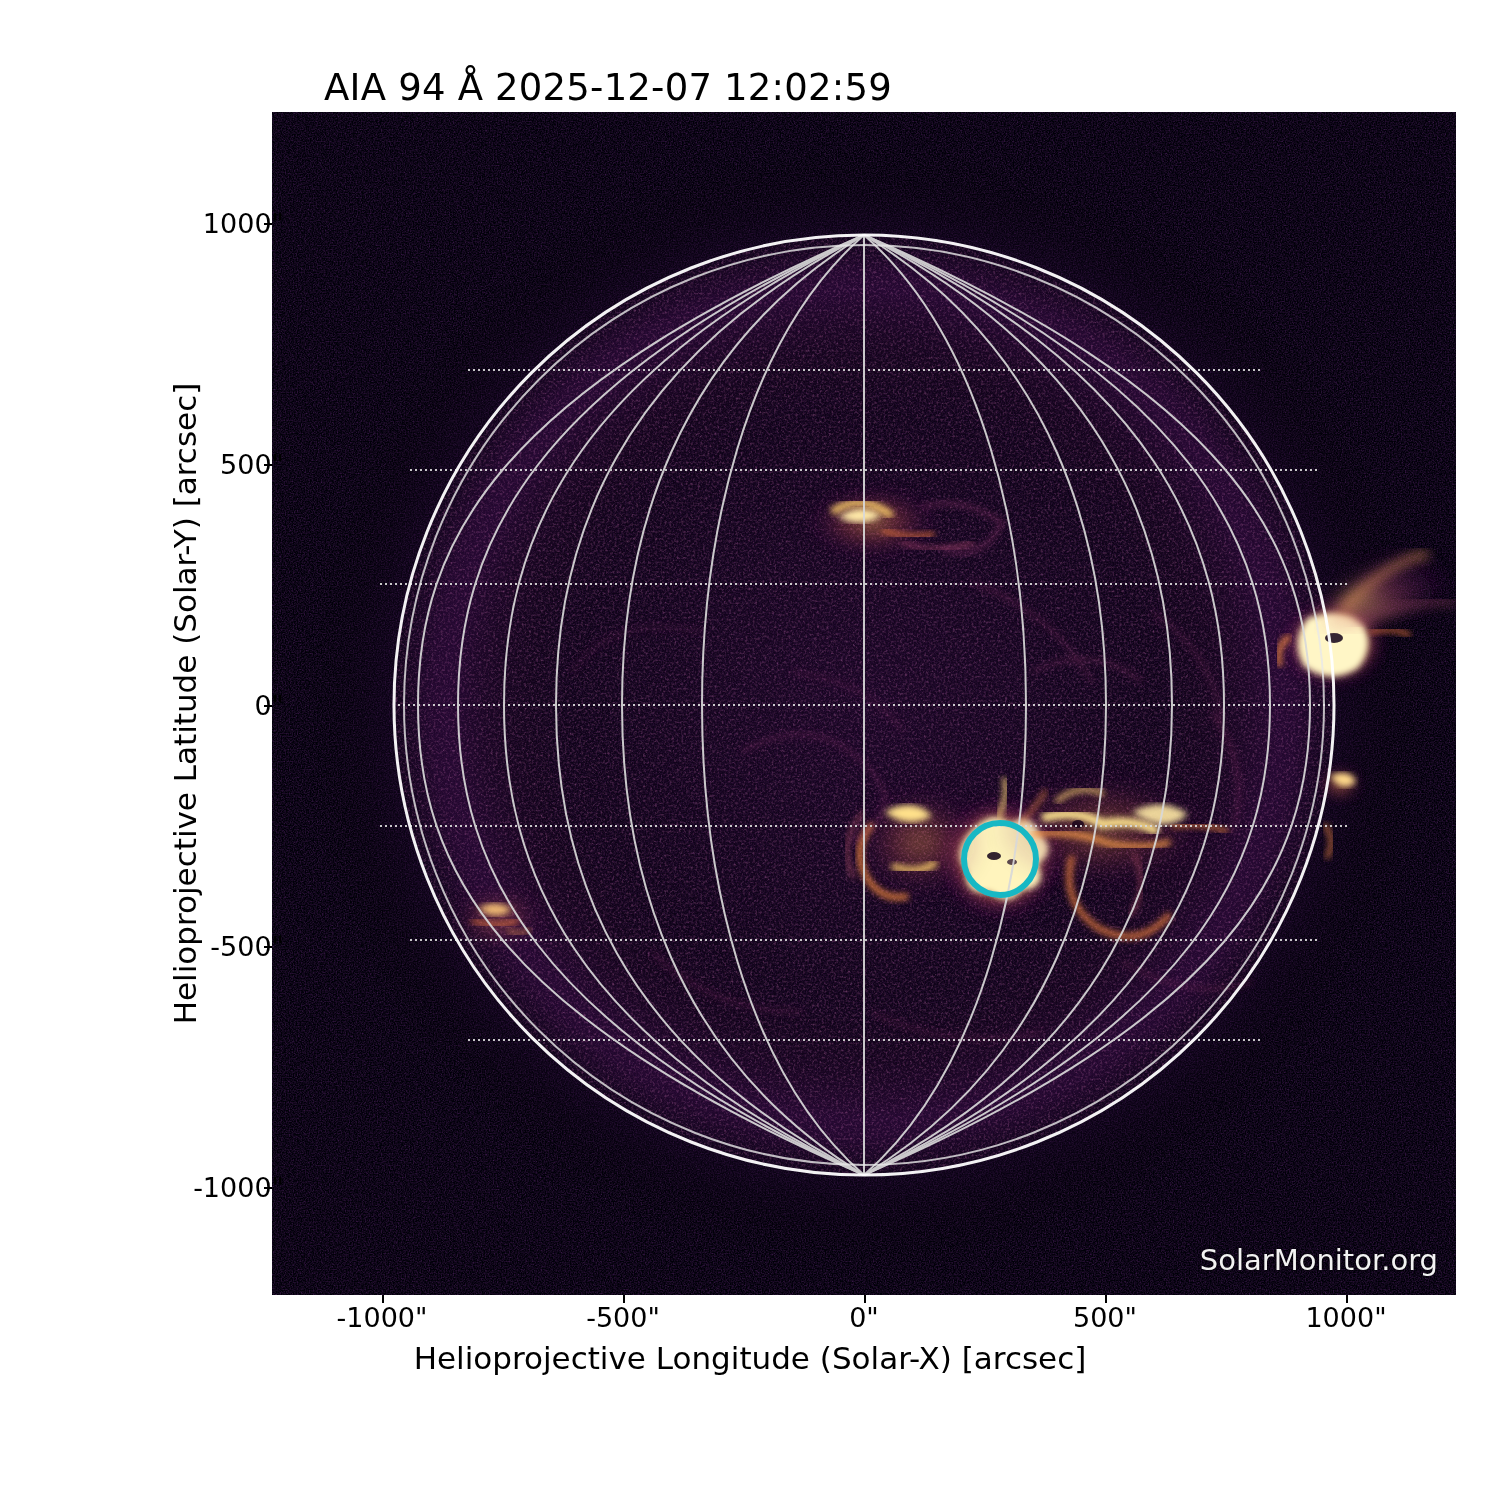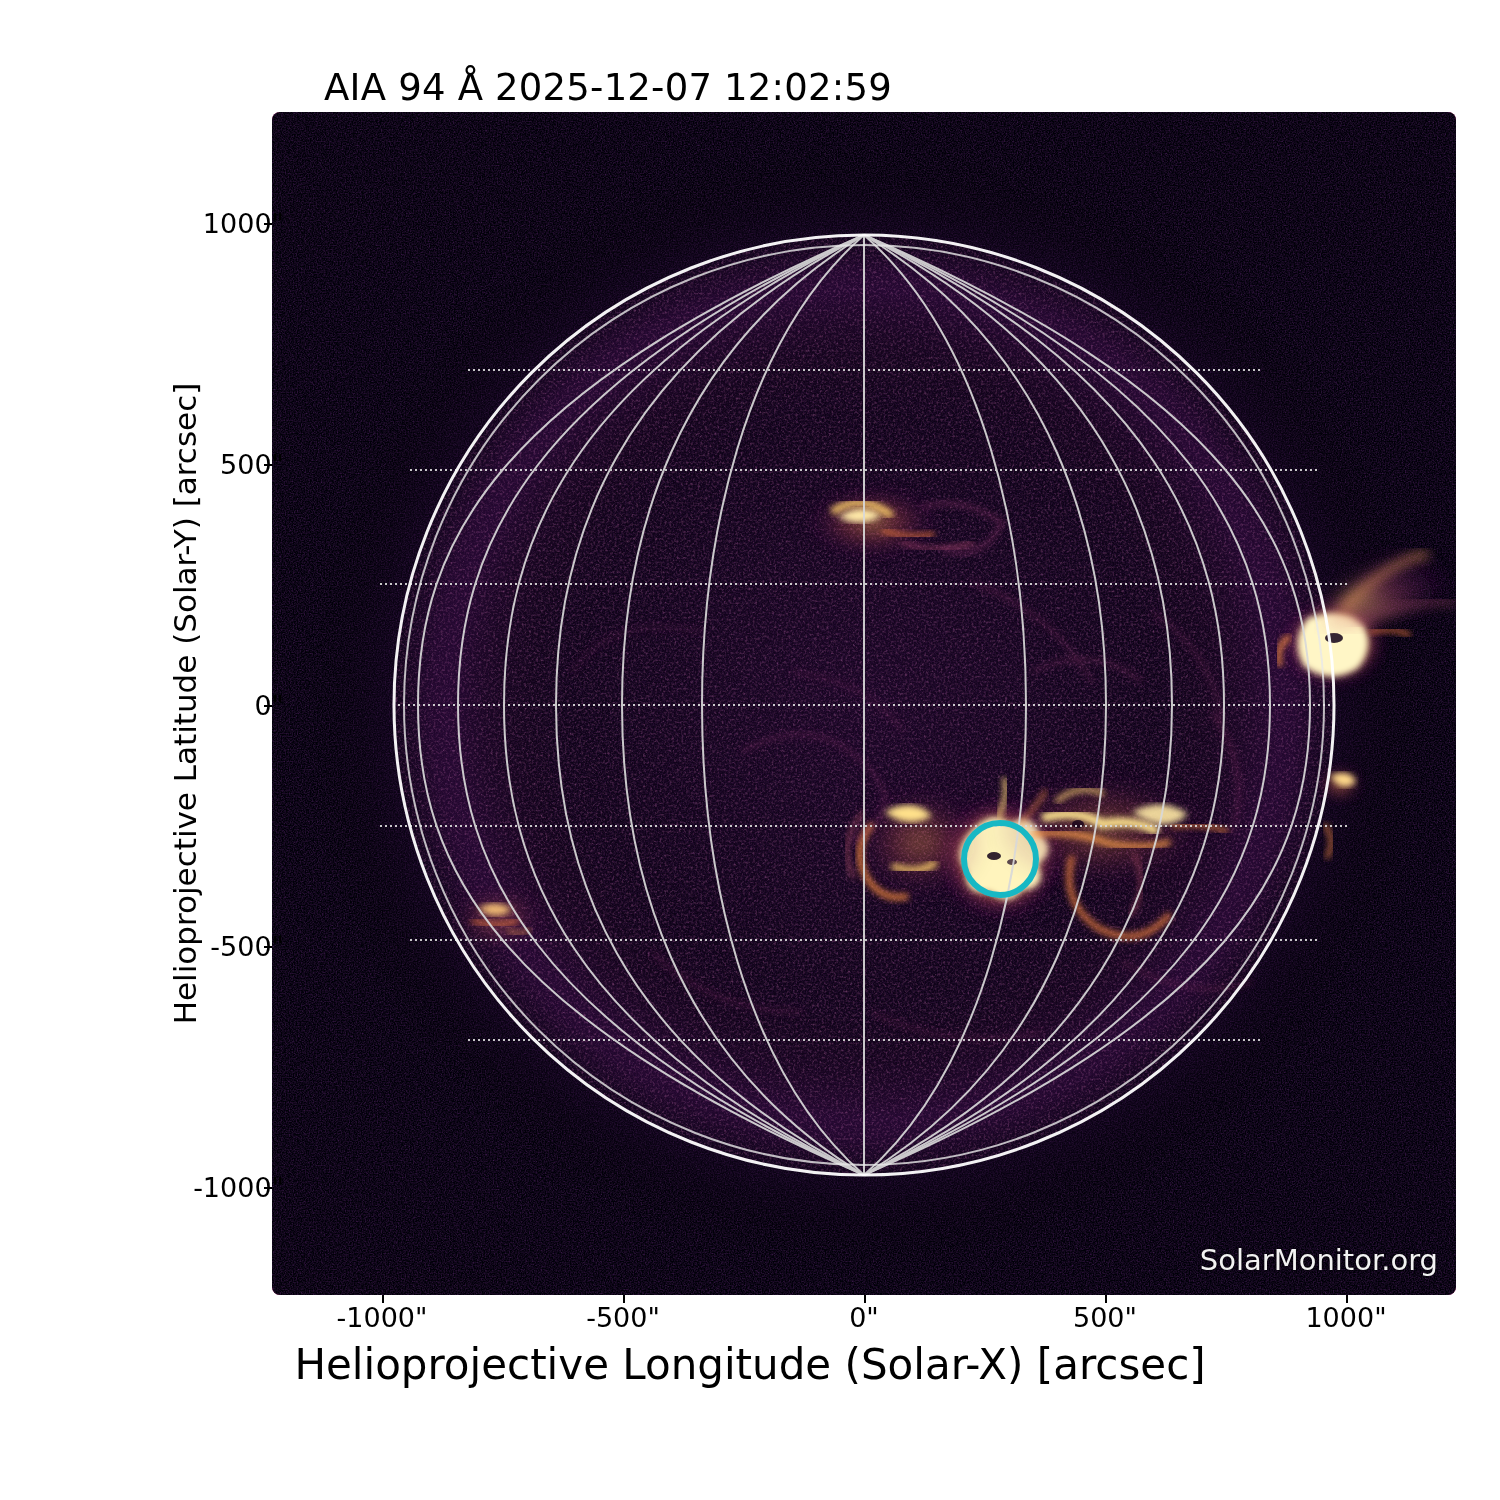--- a/index.html
+++ b/index.html
@@ -9,21 +9,21 @@
 
   
   #title{
     position:absolute;left:0;top:66px;width:1216px;text-align:center;
     font-size:37px;letter-spacing:.2px;color:#000;white-space:pre;
   }
 
   
   #plot{
     position:absolute;left:272px;top:112px;width:1184px;height:1183px;
-    background:#ec4899;overflow:hidden;border-radius:8px;
+    background:#ec4899;overflow:hidden;
   }
   #plot-bg{position:absolute;inset:0;}
   .svg-layer{position:absolute;left:0;top:0;width:1184px;height:1183px;}
 
   
   #watermark{
     position:absolute;right:18px;bottom:18px;color:#f2f2f2;
     font-size:29px;font-family:"DejaVu Sans","Liberation Sans",sans-serif;
     white-space:nowrap;text-shadow:0 0 3px #000;
   }
@@ -31,21 +31,21 @@
   
   .tick-lbl{position:absolute;font-size:27px;color:#000;white-space:nowrap;}
   .ytick{right:1216px;transform:translateY(-50%);text-align:right;}
   .xtick{transform:translateX(-50%);top:1302px;}
   .tickmark{position:absolute;background:#000;}
   .ytickmark{width:8px;height:2px;left:264px;}
   .xtickmark{height:8px;width:2px;top:1295px;}
 
   #xlabel{
     position:absolute;left:0;top:1340px;width:1500px;text-align:center;
-    font-size:42px;color:#000;
+    font-size:31px;color:#000;
   }
   #ylabel{
     position:absolute;left:0;top:0;width:1183px;height:40px;
     transform-origin:0 0;
     transform:rotate(-90deg) translate(-1295px,0);
     margin-left:165px;
     text-align:center;font-size:31px;color:#000;line-height:40px;
   }
 </style>
 </head>

